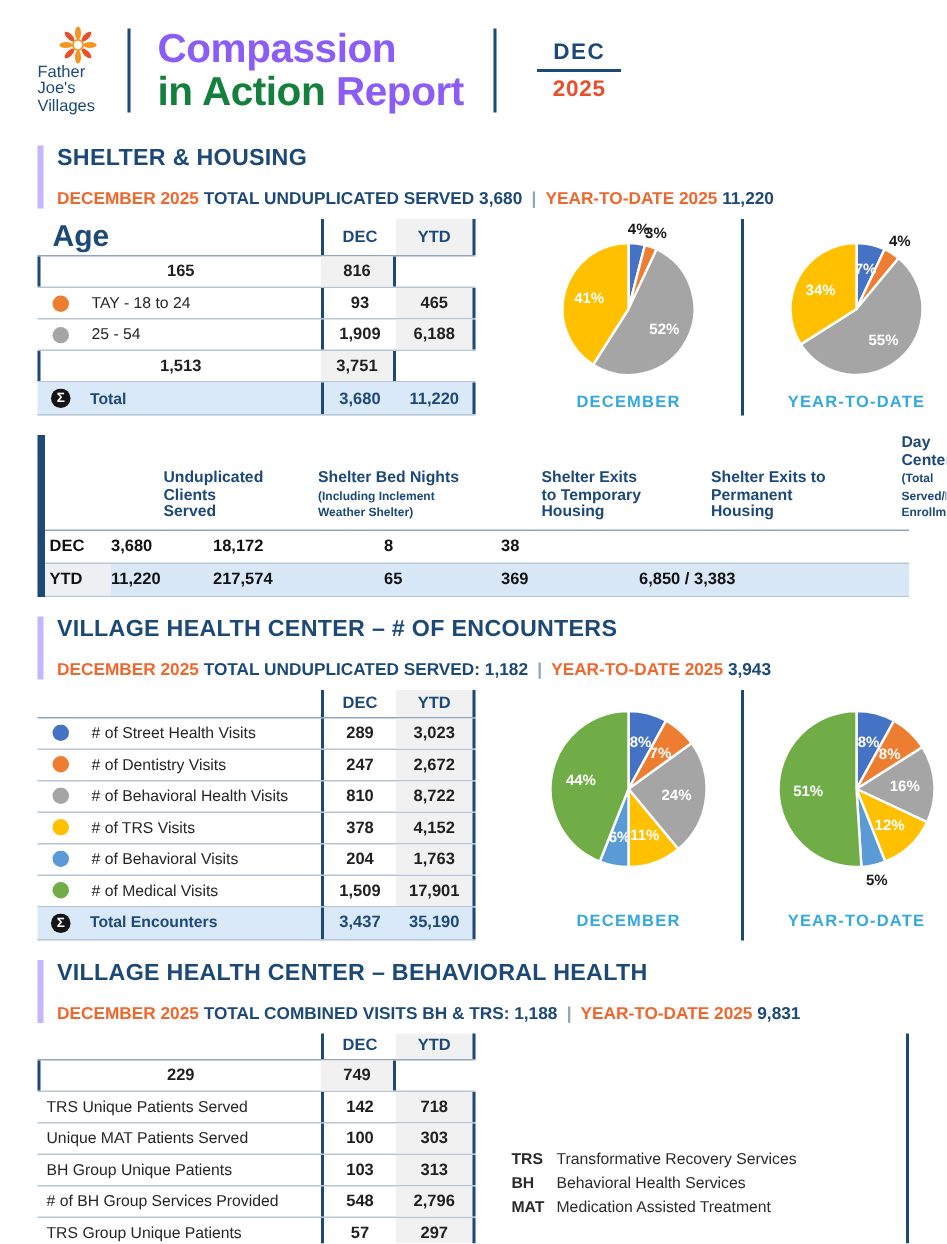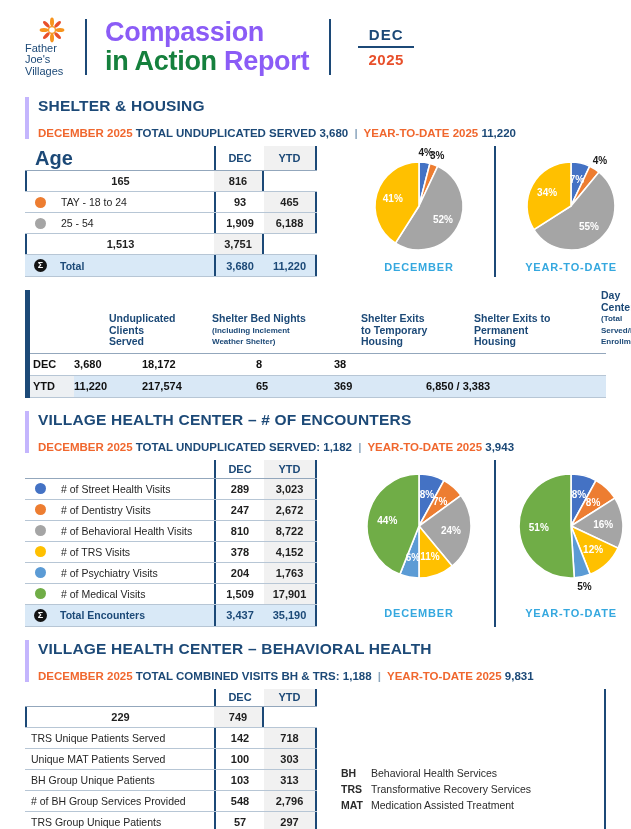--- a/index.html
+++ b/index.html
@@ -283,21 +283,21 @@
       <div class="dt-label">
               <span class="dot" style="background:#FFC000"></span>
               <span class="dt-text"># of TRS Visits</span>
             </div>
       <div class="dt-dec">378</div>
       <div class="dt-ytd">4,152</div>
           </div>
           <div class="dt-row">
       <div class="dt-label">
               <span class="dot" style="background:#5B9BD5"></span>
-              <span class="dt-text"># of Psychiatry Visits</span>
+              <span class="dt-text"># of Behavioral Visits</span>
             </div>
       <div class="dt-dec">204</div>
       <div class="dt-ytd">1,763</div>
           </div>
           <div class="dt-row">
       <div class="dt-label">
               <span class="dot" style="background:#70AD47"></span>
               <span class="dt-text"># of Medical Visits</span>
             </div>
       <div class="dt-dec">1,509</div>
@@ -412,26 +412,26 @@
       <div class="dt-ytd">5,575</div>
           </div>
           <div class="bh-tr">
       <div class="bh-label"># BH and TRS Visits</div>
       <div class="dt-dec">1,188</div>
       <div class="dt-ytd">9,831</div>
           </div>
         </div>
       <div class="legend" id="bh-legend">
           <div class="legend-item">
+      <span class="legend-abbr">TRS</span>
+      <span>Transformative Recovery Services</span>
+          </div>
+          <div class="legend-item">
       <span class="legend-abbr">BH</span>
       <span>Behavioral Health Services</span>
-          </div>
-          <div class="legend-item">
-      <span class="legend-abbr">TRS</span>
-      <span>Transformative Recovery Services</span>
           </div>
           <div class="legend-item">
       <span class="legend-abbr">MAT</span>
       <span>Medication Assisted Treatment</span>
           </div>
         </div>
       <div class="bh-vsep"></div>
     </div>
   </div>
 

